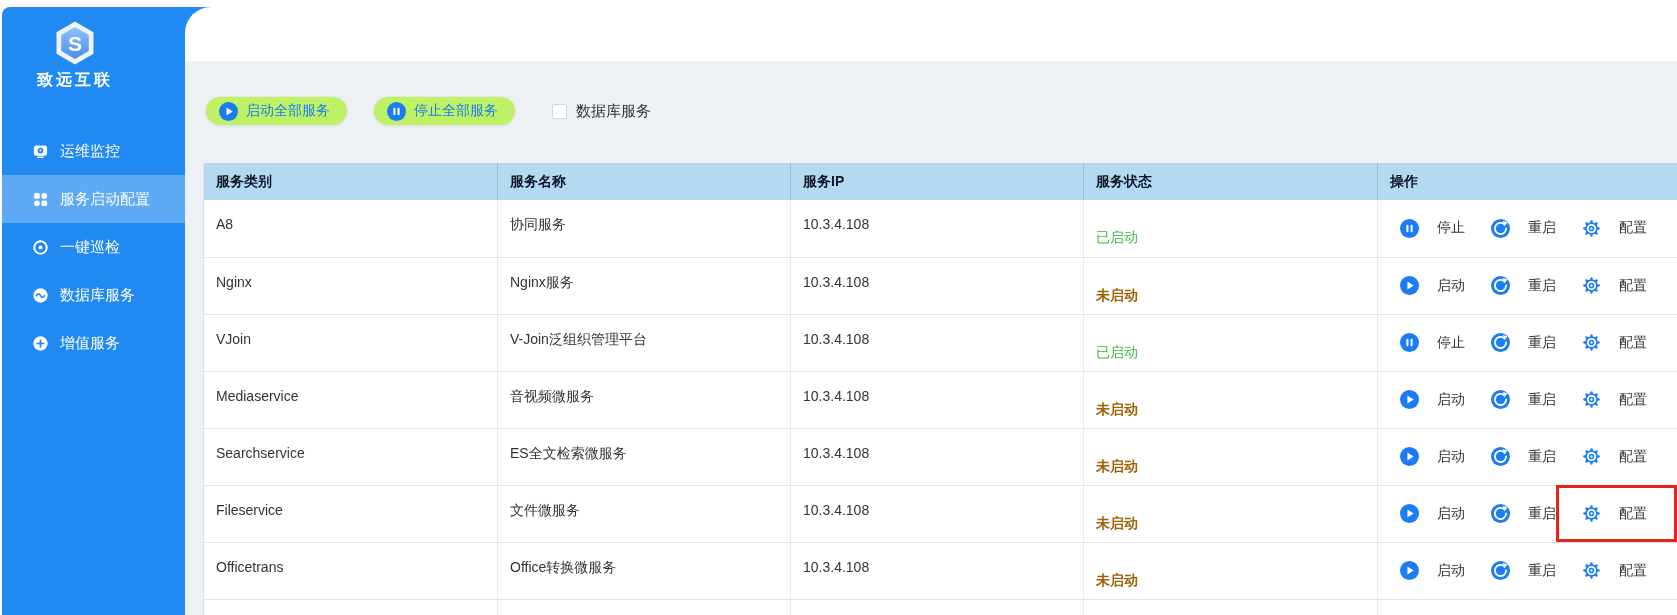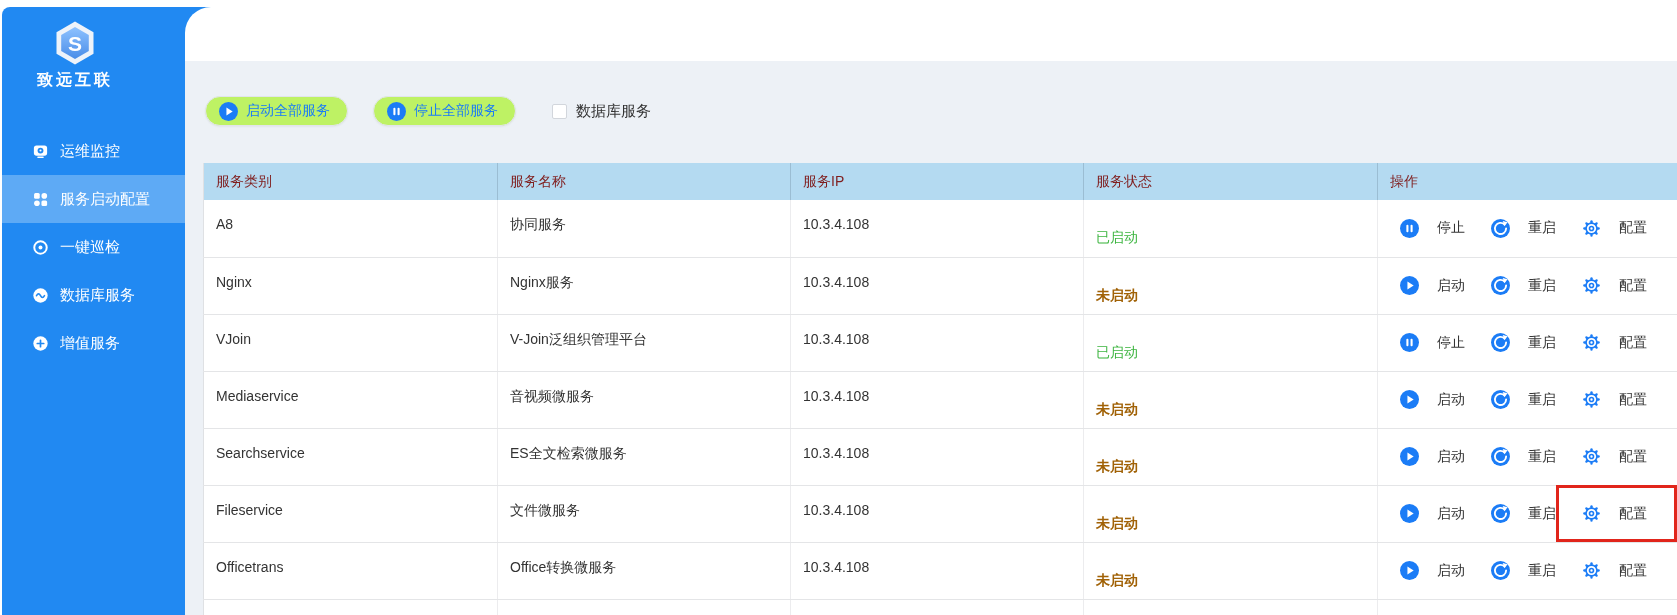--- a/index.html
+++ b/index.html
@@ -41,21 +41,21 @@
   .pb-icon { width:19px; height:19px; display:inline-flex; }
   .pb-icon svg { width:19px; height:19px; }
   .auto-start { display:flex; align-items:center; gap:9px; margin-left:36px; font-size:15px; color:#333; cursor:pointer; }
   .checkbox { width:15px; height:15px; background:#fff; border:1px solid #d2d6dc; border-radius:2px; }
   
   .svc-table {
     position:absolute; left:18px; top:156px; width:1474px; z-index:3;
     border-collapse:collapse; table-layout:fixed; border-left:1px solid #dfe1e4;
   }
   thead th {
-    height:37px; background:#b4daf1; color:#7f1d1d; font-size:14px; font-weight:normal;
+    height:37px; background:#b4daf1; color:#0f172a; font-size:14px; font-weight:bold;
     text-align:left; padding:0 0 0 12px; border-right:1px solid rgba(110,135,155,0.35);
   }
   thead th:last-child { border-right:none; }
   tbody td {
     height:57px; background:#fff; font-size:14px; color:#333;
     border-bottom:1px solid #e4e5e7; border-right:1px solid #ececee;
     padding:0 0 0 12px; vertical-align:top;
   }
   tbody td:last-child { border-right:none; }
   .td-cat,.td-name,.td-ip { padding-top:16px; }

